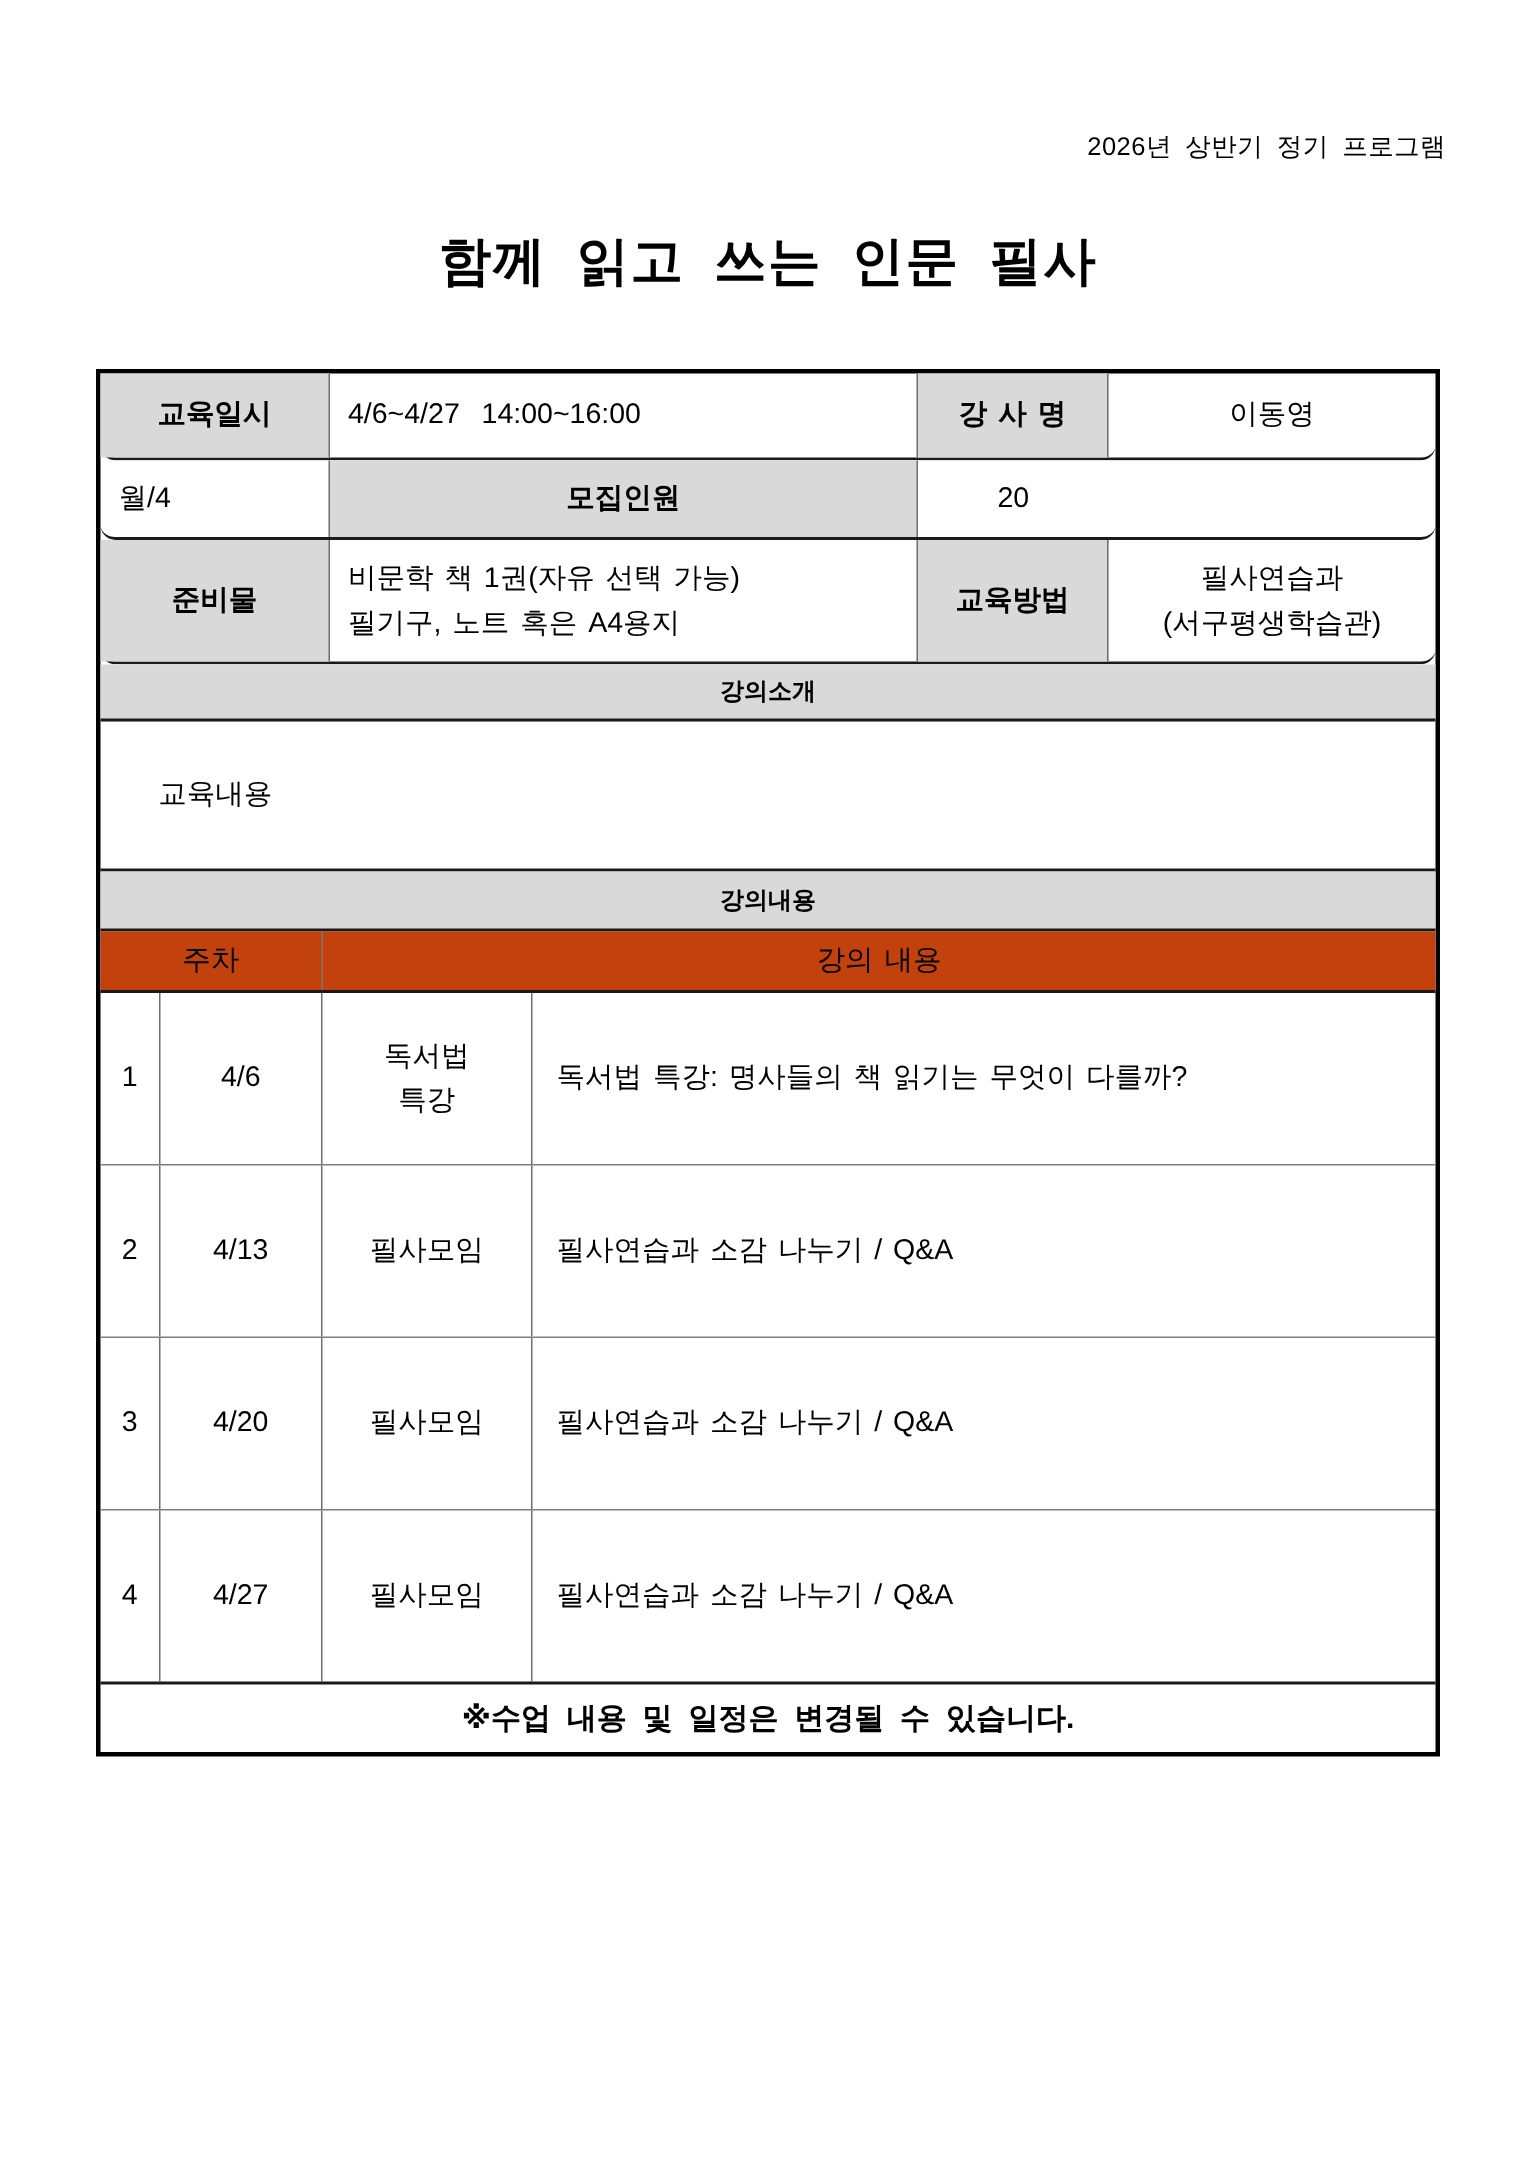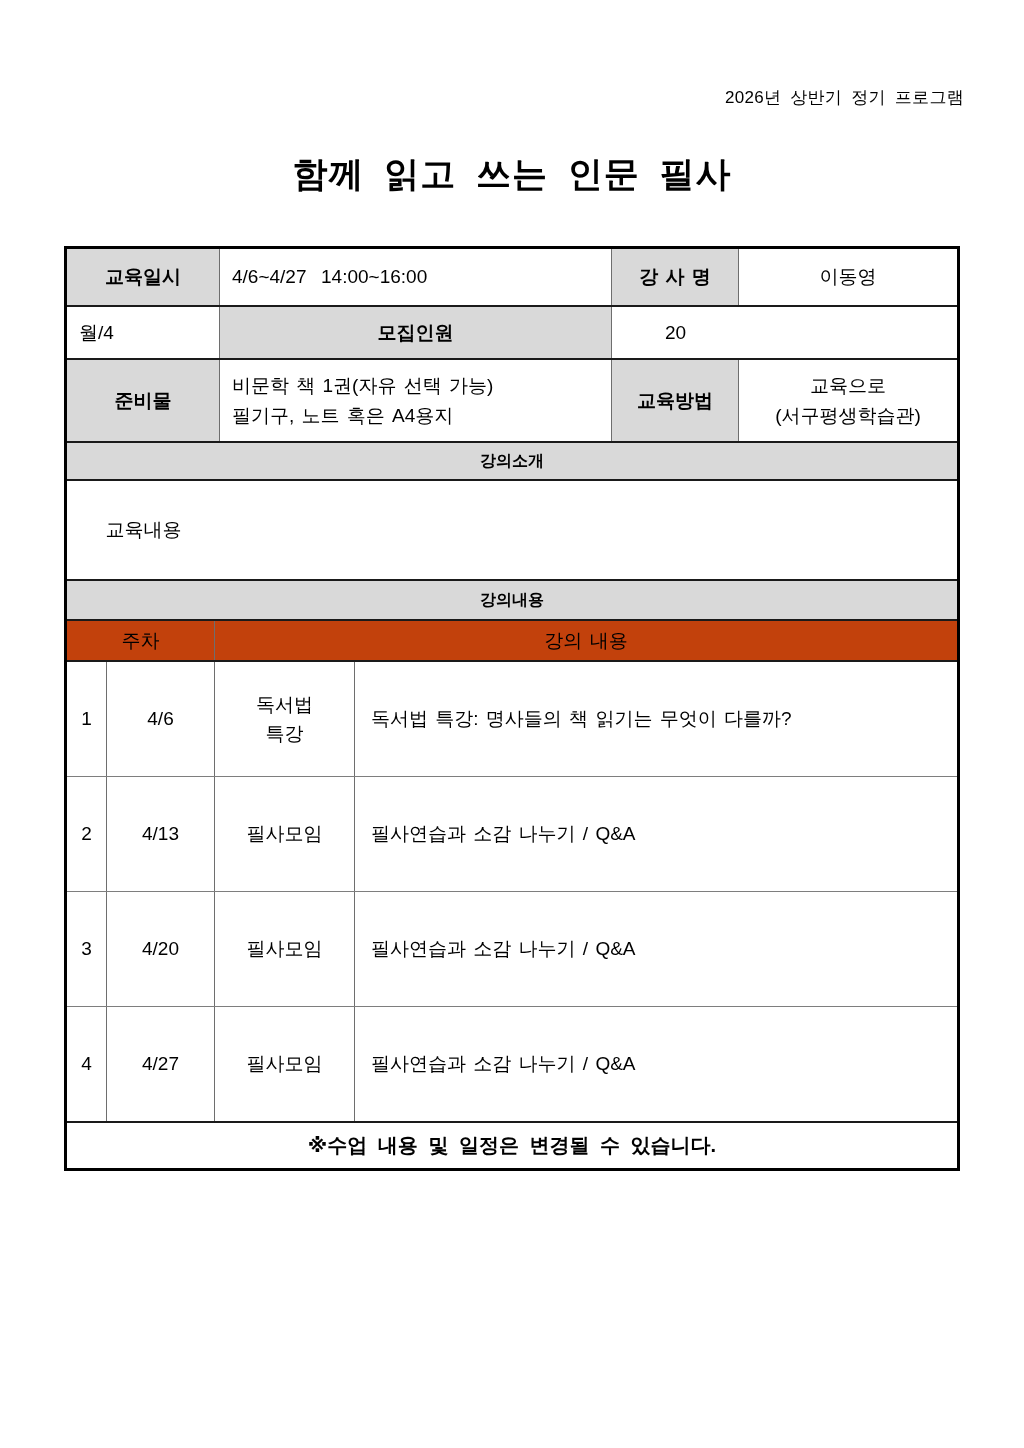--- a/index.html
+++ b/index.html
@@ -18,21 +18,21 @@
     margin-top:42px;
     text-align:center;
     font-size:35px;font-weight:800;word-spacing:9px;letter-spacing:1px;
   }
   .doc-table{
     width:890px;margin:48px auto 0;
     border:3px solid #000;
     box-sizing:content-box;
   }
   .grid{display:grid;}
-  .g-info{grid-template-columns:153px 392px 127px 1fr;}
+  .g-info{grid-template-columns:153px 392px 127px 1fr;border-radius:10px;}
   .g-intro{grid-template-columns:153px 1fr;}
   .g-wk{grid-template-columns:148px 1fr;}
   .g-body{grid-template-columns:40px 108px 140px 1fr;}
   .cell{
     display:flex;align-items:center;justify-content:center;
     text-align:center;
     padding:4px 8px;
     font-size:19px;line-height:1.55;
     white-space:pre-wrap;
     border-right:1px solid #6e6e6e;
@@ -86,21 +86,21 @@
     <div class="cell left val-left">월/4</div>
     <div class="cell label">모집인원</div>
     <div class="cell">20</div>
   </div>
 
   <div class="grid g-info b2 r-info3">
     <div class="cell label">준비물</div>
     <div class="cell left val-left">비문학 책 1권(자유 선택 가능)
 필기구, 노트 혹은 A4용지</div>
     <div class="cell label">교육방법</div>
-    <div class="cell">교육으로
+    <div class="cell">필사연습과
 (서구평생학습관)</div>
   </div>
 
   <div class="sec-hdr b2">강의소개</div>
 
   <div class="grid g-intro b2 r-intro">
     <div class="cell">교육내용</div>
   </div>
 
   <div class="sec-hdr b2 r-hdr2">강의내용</div>

